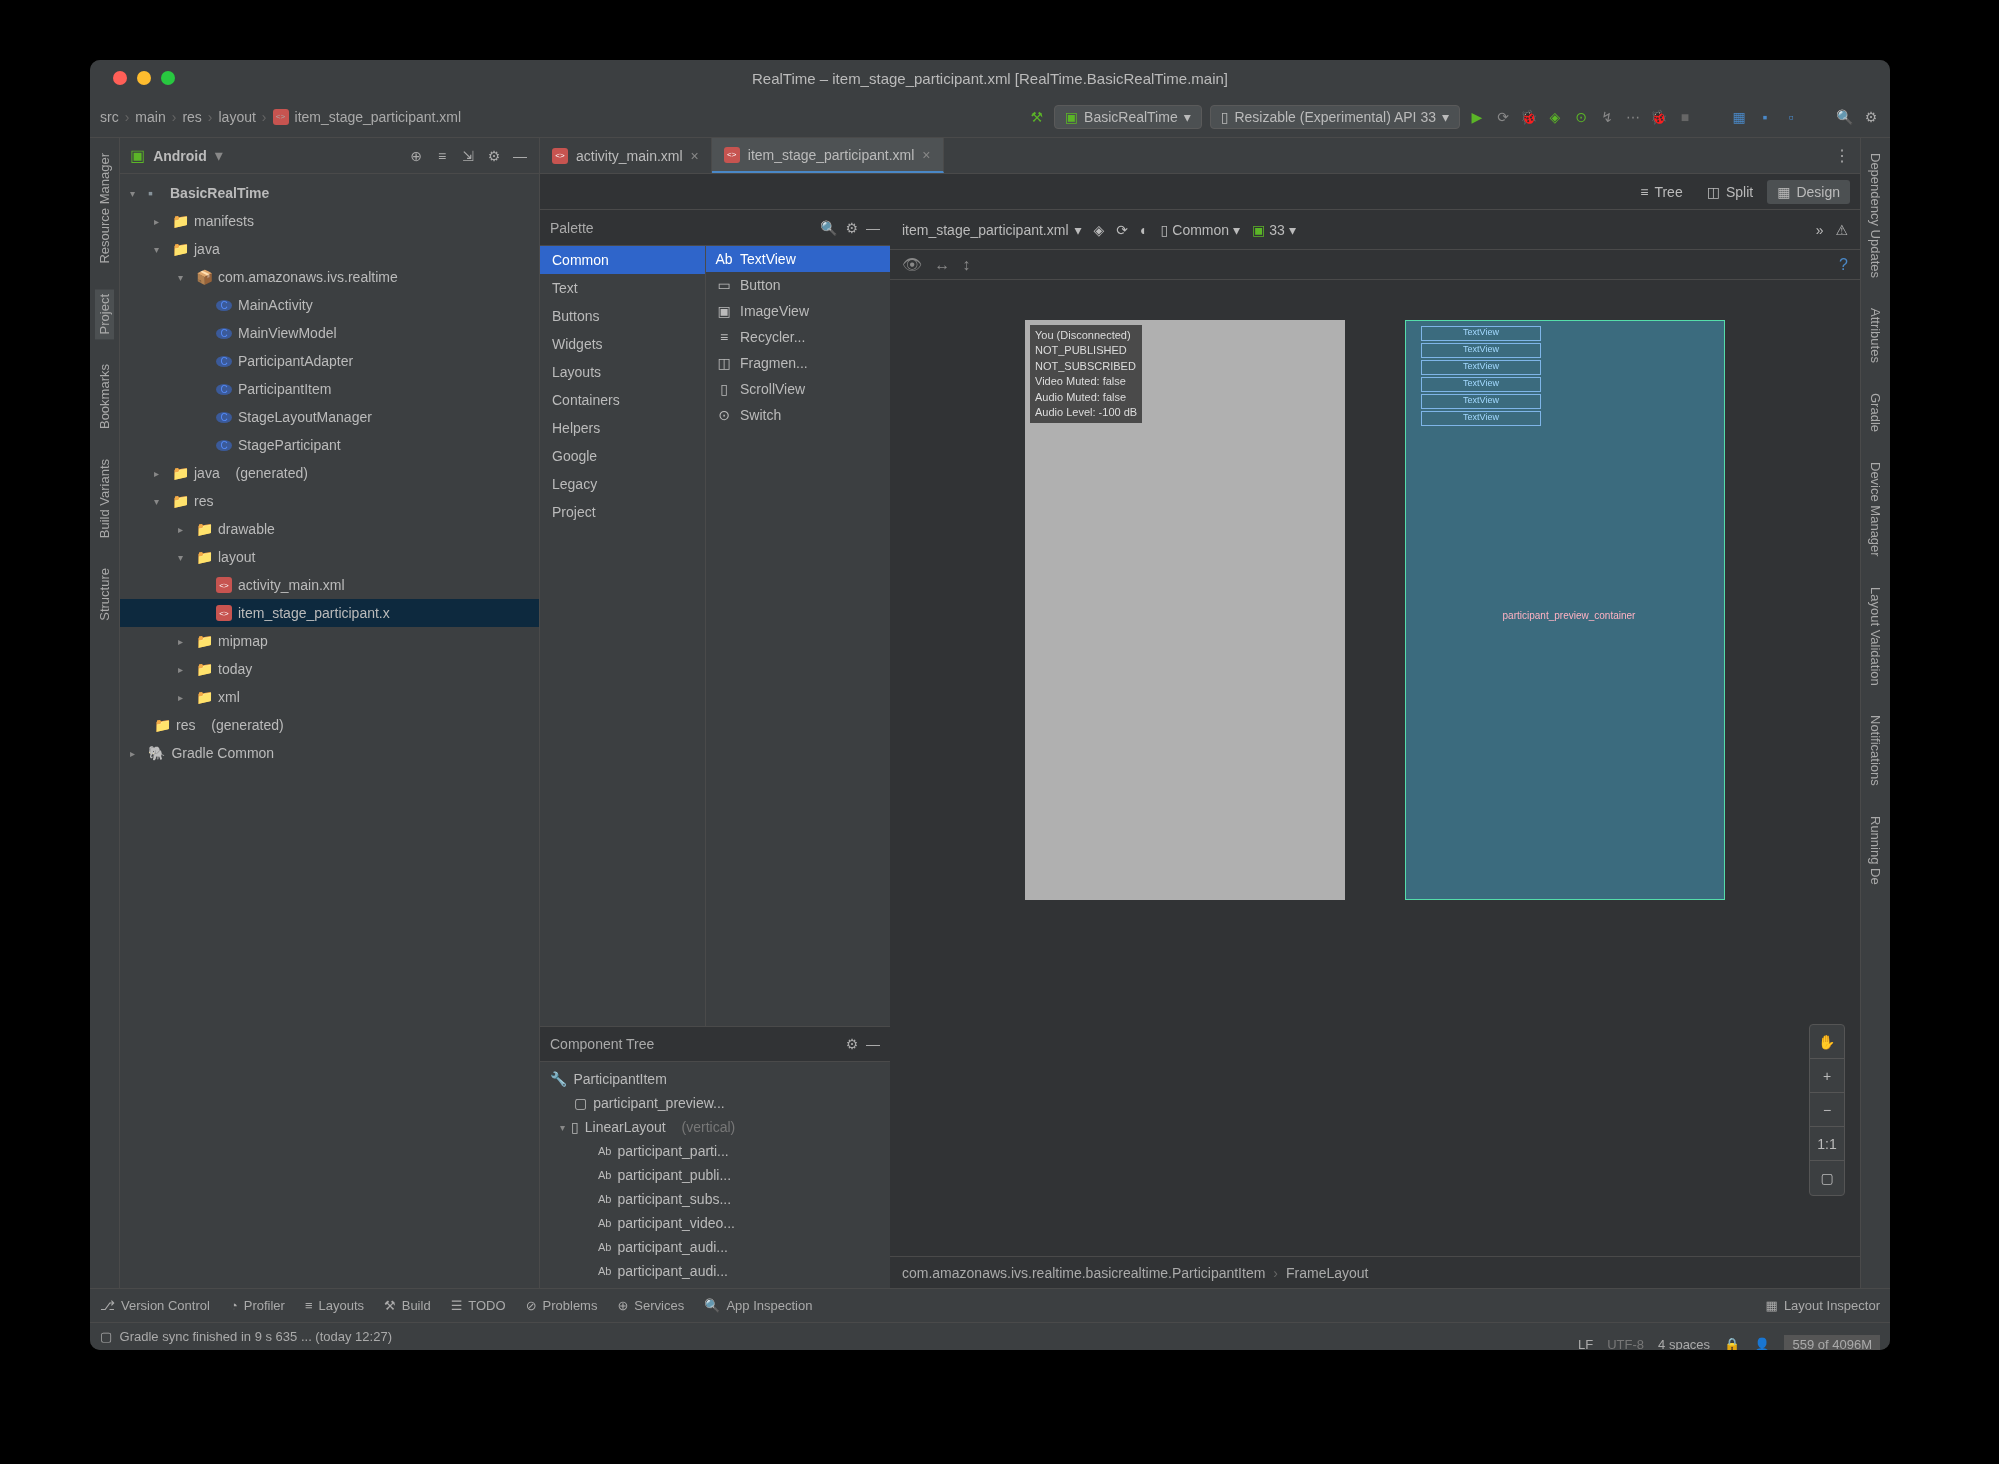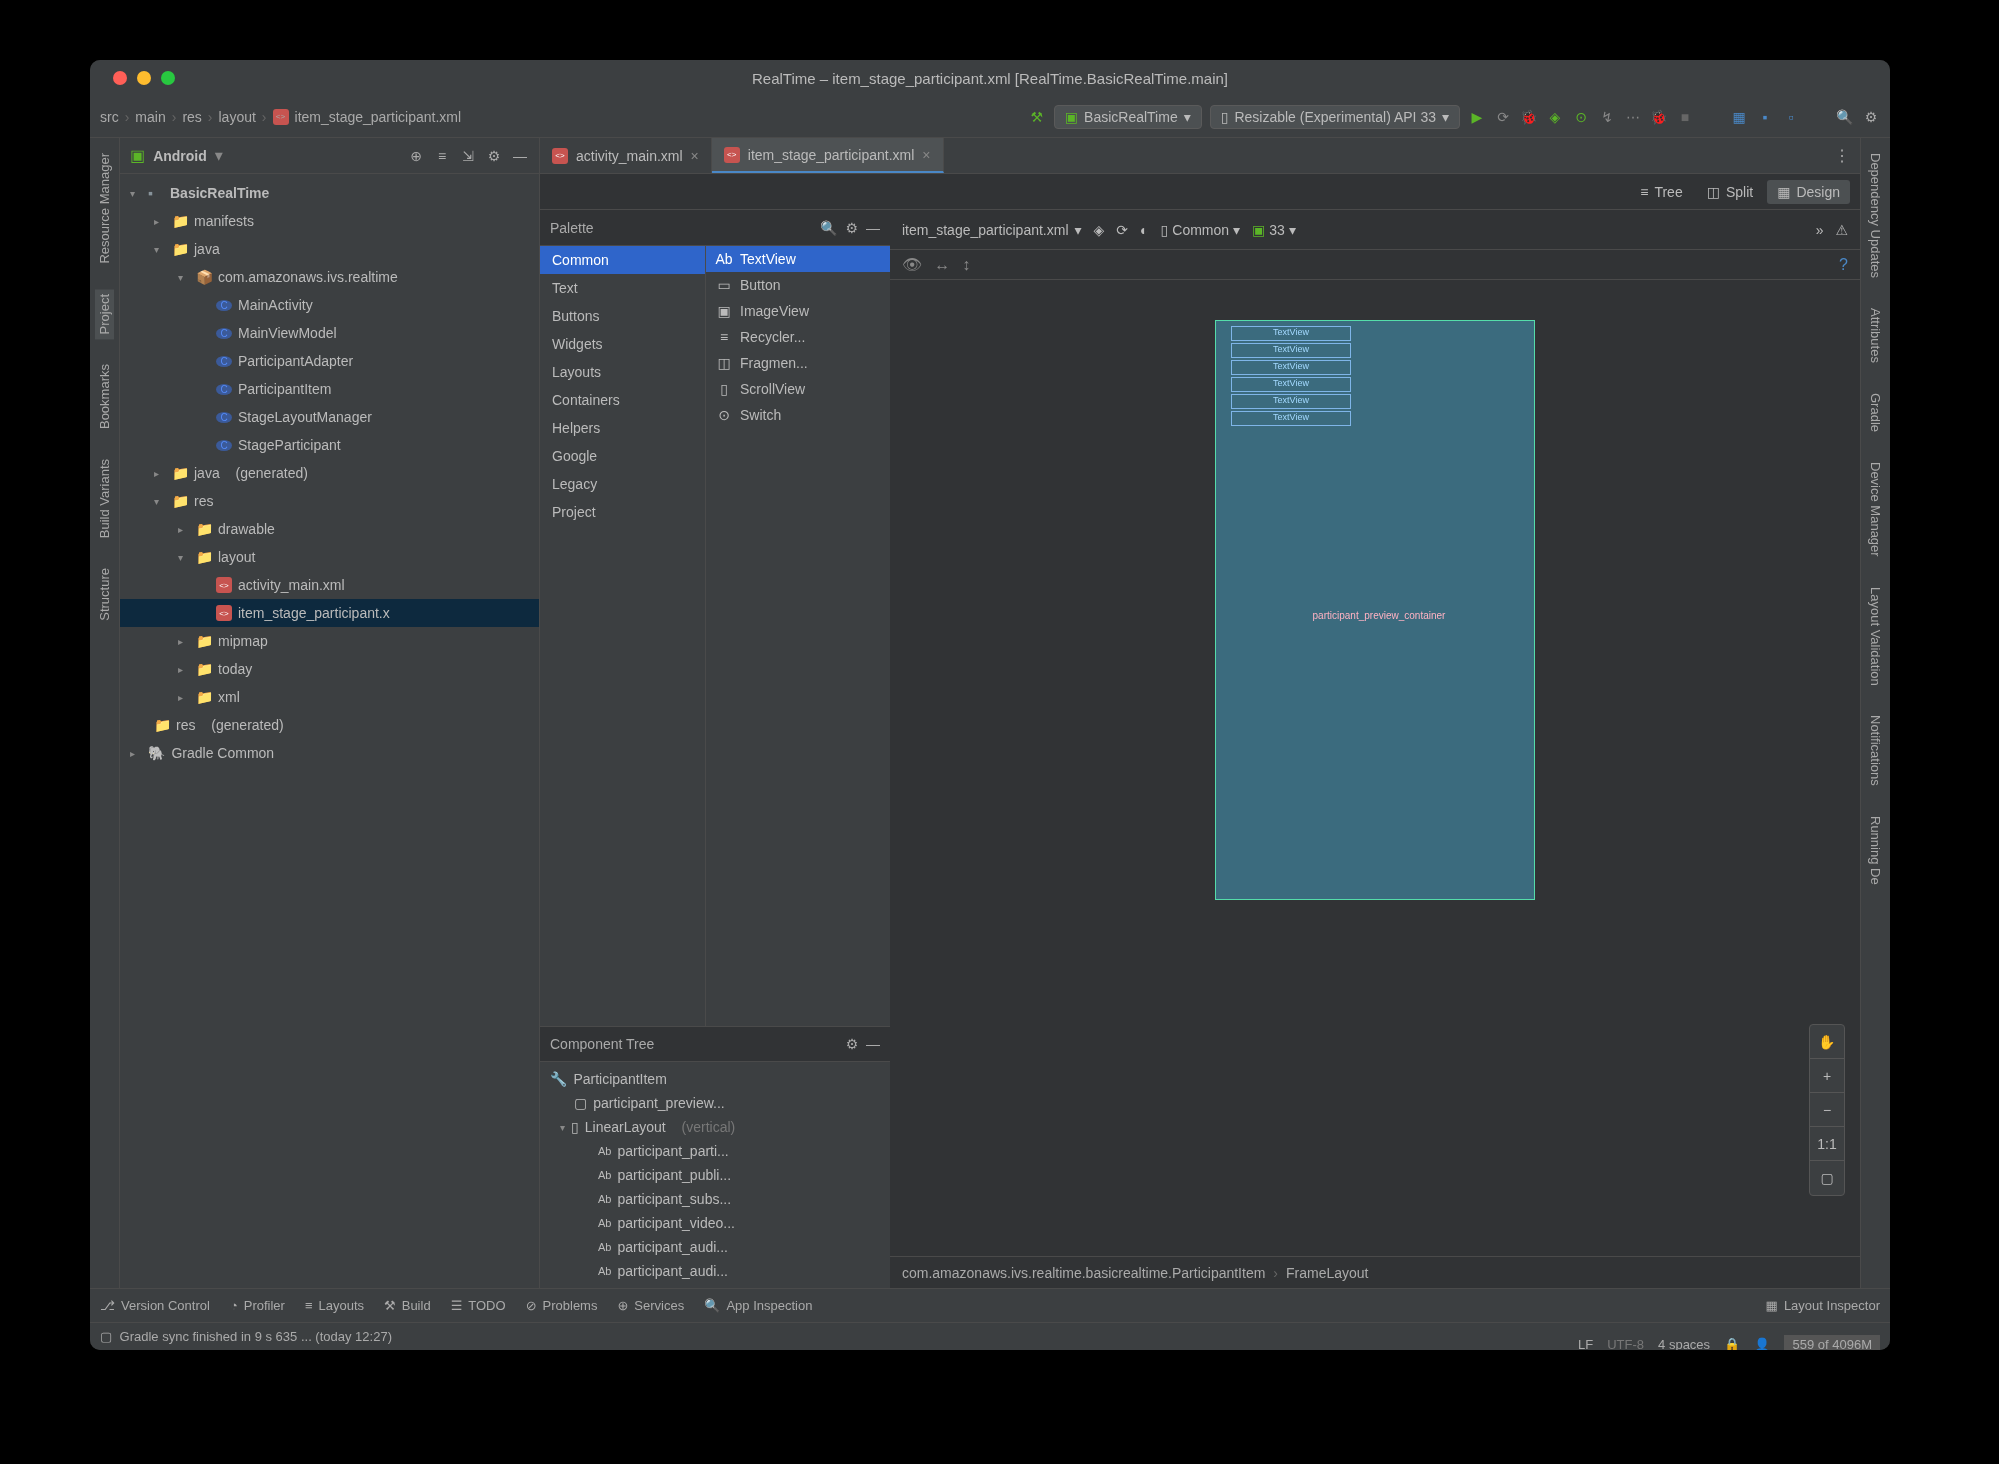--- a/index.html
+++ b/index.html
@@ -413,20 +413,30 @@
             <span>⚠</span>
           </div>
           <div class="canvas-toolbar-sub">
             <span>👁</span>
             <span>↔</span>
             <span>↕</span>
             <div class="spacer"></div>
             <span style="color:#4a88c7">?</span>
           </div>
           <div class="canvas-viewport">
+            <div class="phone-preview">
+              <div class="overlay">
+                <div>You (Disconnected)</div>
+                <div>NOT_PUBLISHED</div>
+                <div>NOT_SUBSCRIBED</div>
+                <div>Video Muted: false</div>
+                <div>Audio Muted: false</div>
+                <div>Audio Level: -100 dB</div>
+              </div>
+            </div>
             <div class="blueprint">
               <div class="bp-box" style="top:5px;left:15px;width:120px;height:15px">TextView</div>
               <div class="bp-box" style="top:22px;left:15px;width:120px;height:15px">TextView</div>
               <div class="bp-box" style="top:39px;left:15px;width:120px;height:15px">TextView</div>
               <div class="bp-box" style="top:56px;left:15px;width:120px;height:15px">TextView</div>
               <div class="bp-box" style="top:73px;left:15px;width:120px;height:15px">TextView</div>
               <div class="bp-box" style="top:90px;left:15px;width:120px;height:15px">TextView</div>
               <div class="bp-center-label">participant_preview_container</div>
             </div>
             <div class="zoom-ctrl">

